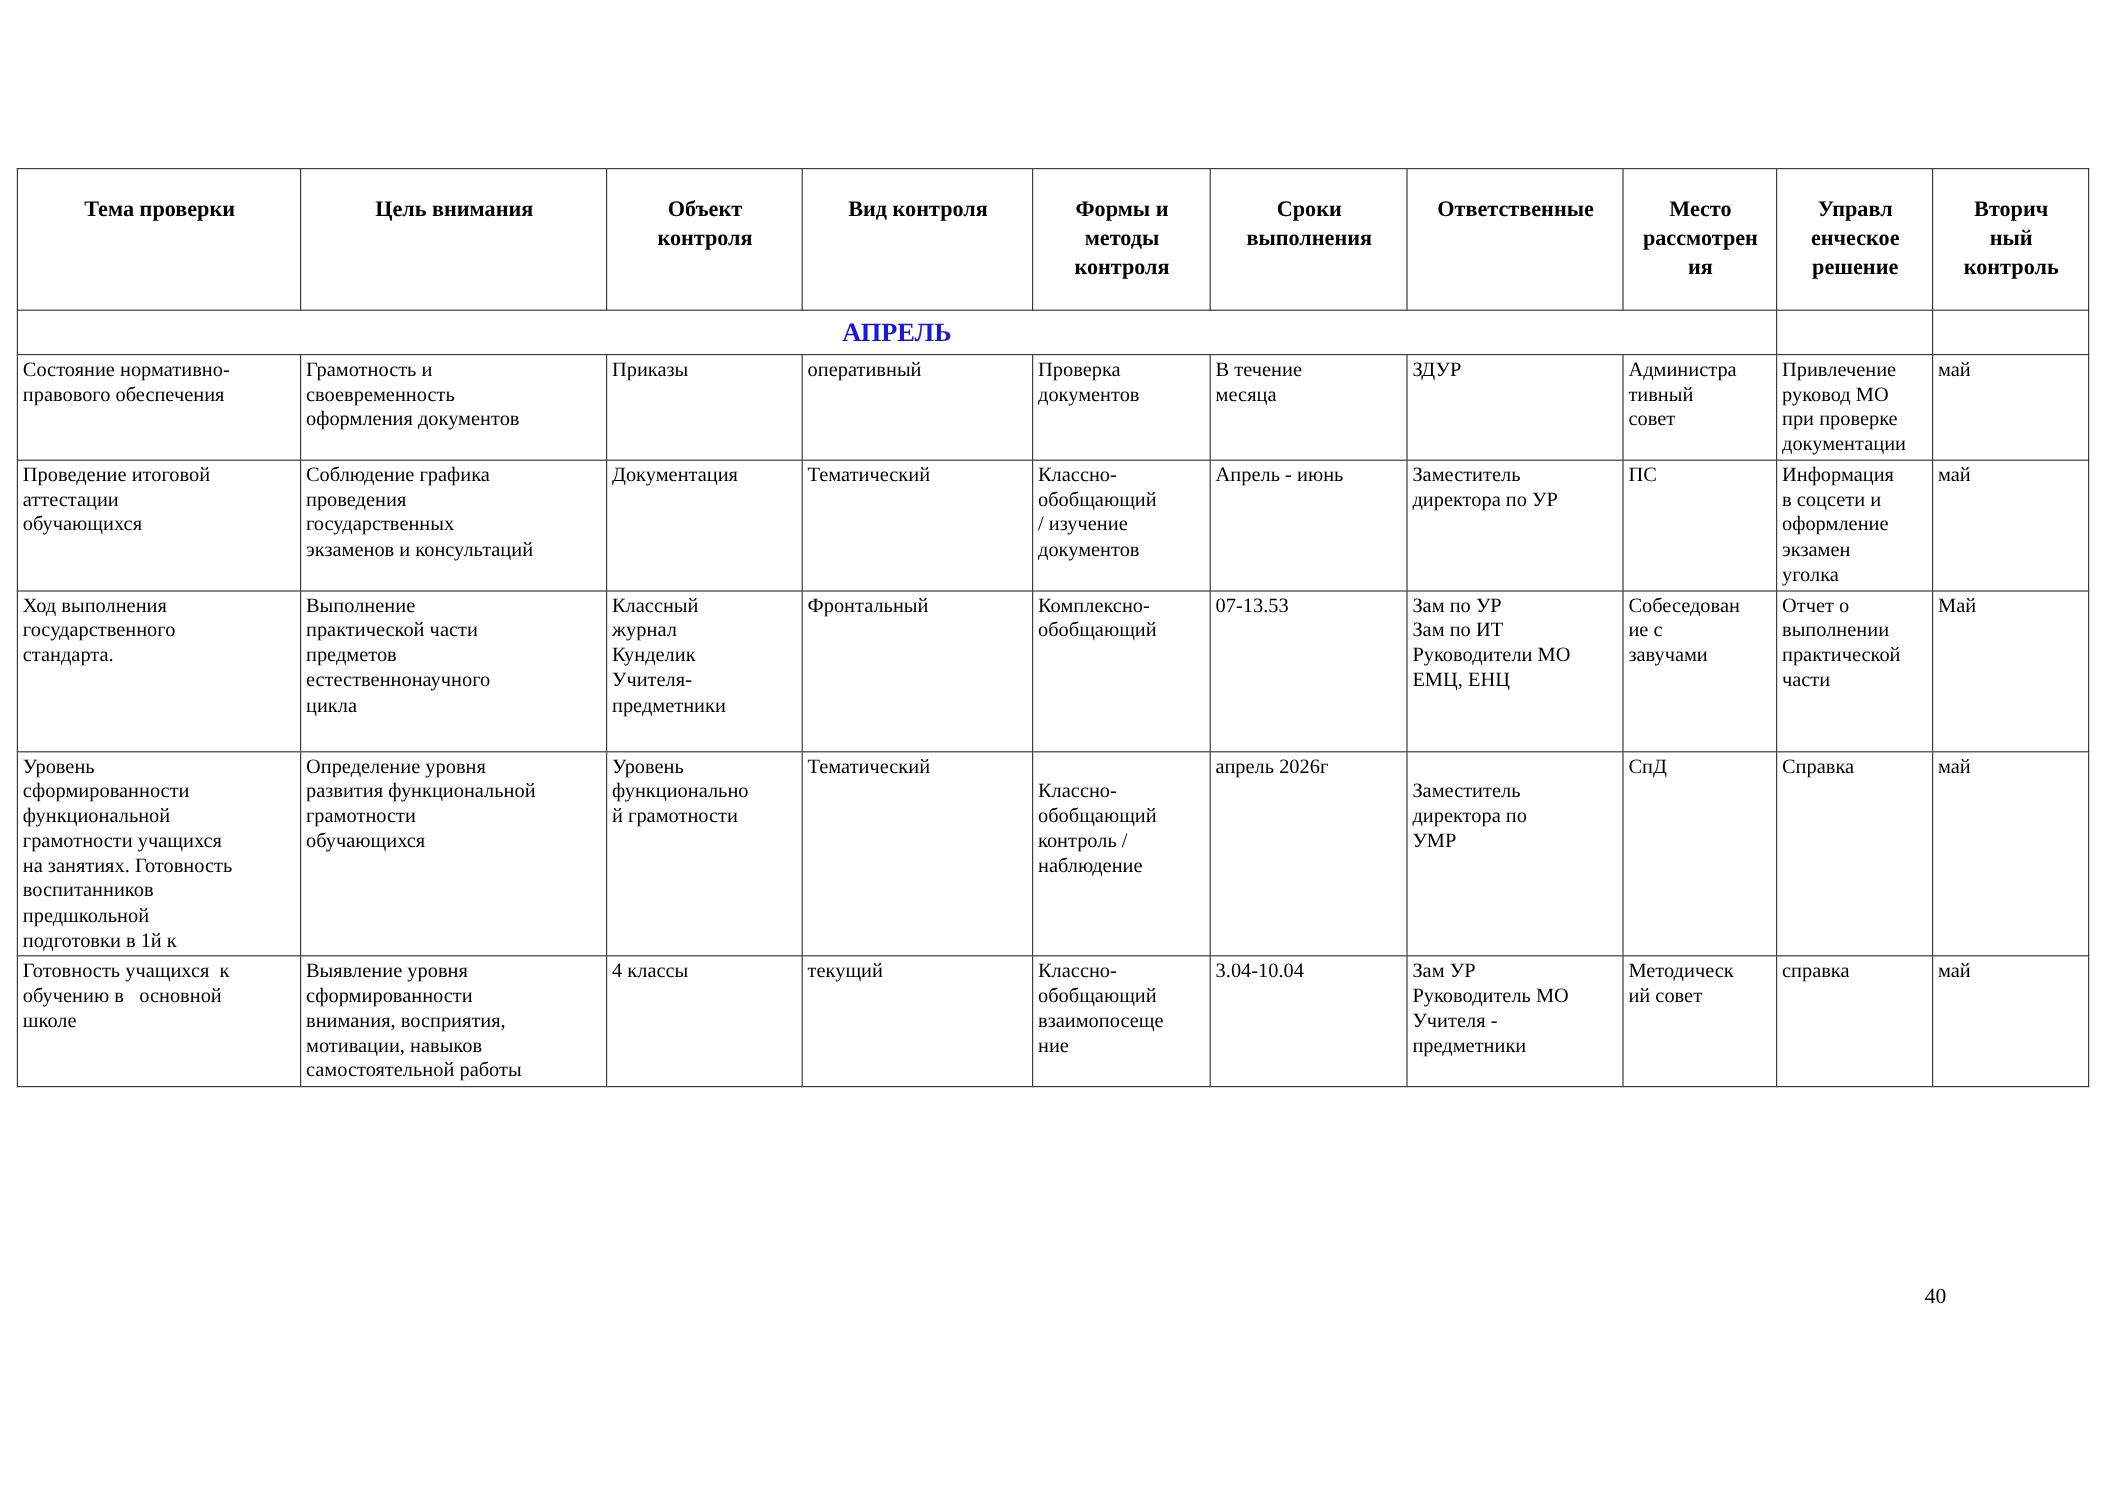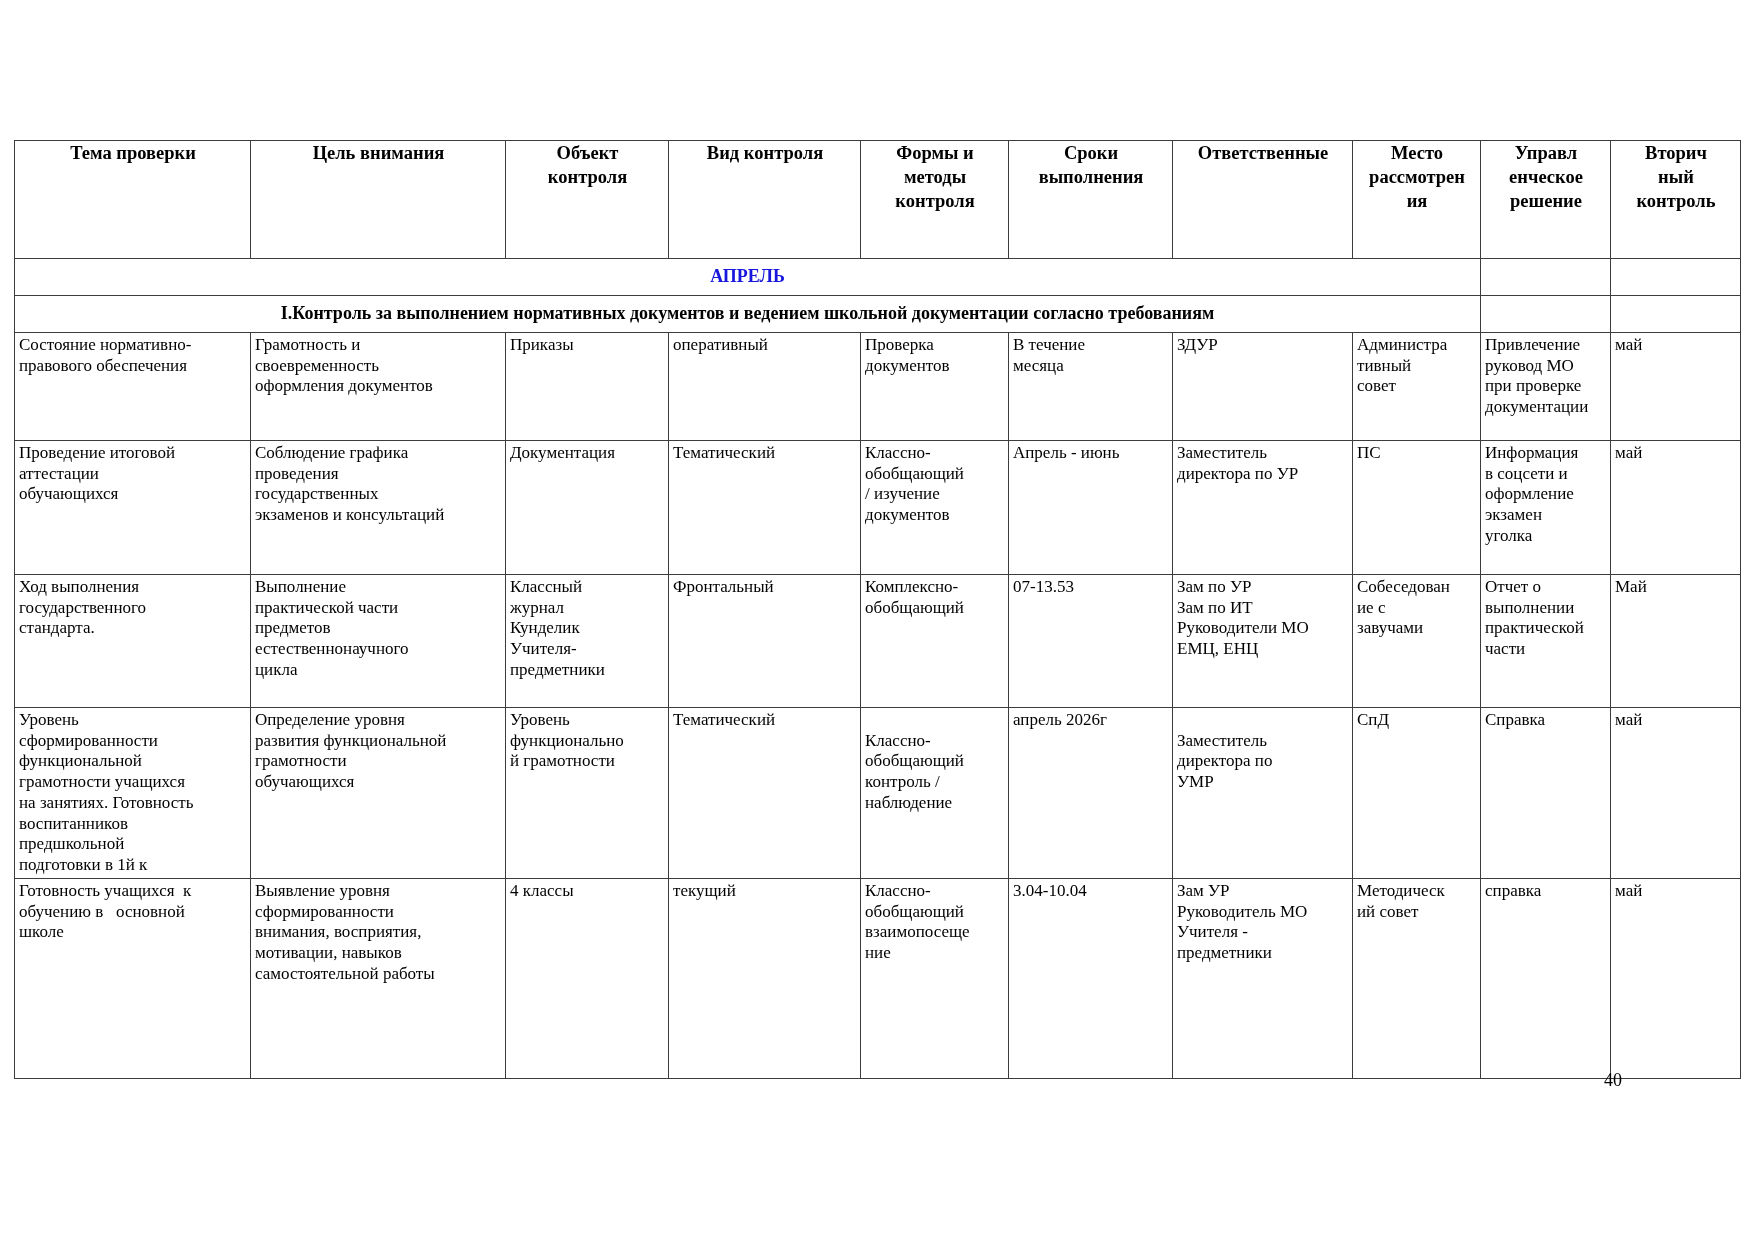--- a/index.html
+++ b/index.html
@@ -35,36 +35,36 @@
     line-height:1.22;
     white-space:pre-wrap;
     word-wrap:break-word;
     overflow:hidden;
   }
   thead tr{height:118px}
   thead th{
     font-weight:bold;
     font-size:18.5px;
     vertical-align:top;
-    padding-top:0;
+    padding-top:22px;
     line-height:1.3;
   }
   tbody tr:nth-child(1){height:37px}
   tbody tr:nth-child(2){height:37px}
   tbody tr:nth-child(3){height:108px}
   tbody tr:nth-child(4){height:134px}
   tbody tr:nth-child(5){height:133px}
   tbody tr:nth-child(6){height:37px}
   tbody tr:nth-child(7){height:200px}
   tbody tr:nth-child(8){height:143px}
   td.section{
     text-align:center;
     vertical-align:middle;
     font-weight:bold;
-    font-size:18px;
+    font-size:22px;
     padding:2px;
   }
   td.section.month{color:#1717dd;}
   .page-number{
     position:absolute;
     left:1604px;top:1070px;
     font-size:18px;
   }
 </style>
 </head>
@@ -108,25 +108,20 @@
 контроль</th>
         </tr>
     </thead>
     <tbody>
         <tr>
           <td colspan="8" class="section month">АПРЕЛЬ</td>
           <td></td>
           <td></td>
         </tr>
         <tr>
-          <td colspan="8" class="section plain">I.Контроль за выполнением нормативных документов и ведением школьной документации согласно требованиям</td>
-          <td></td>
-          <td></td>
-        </tr>
-        <tr>
           <td>Состояние нормативно-
 правового обеспечения</td>
           <td>Грамотность и
 своевременность
 оформления документов</td>
           <td>Приказы</td>
           <td>оперативный</td>
           <td>Проверка
 документов</td>
           <td>В течение

